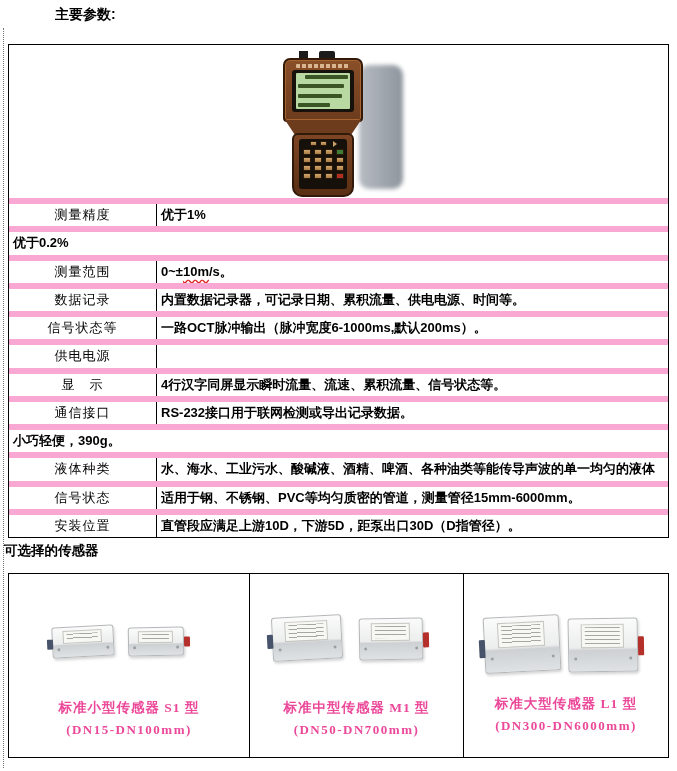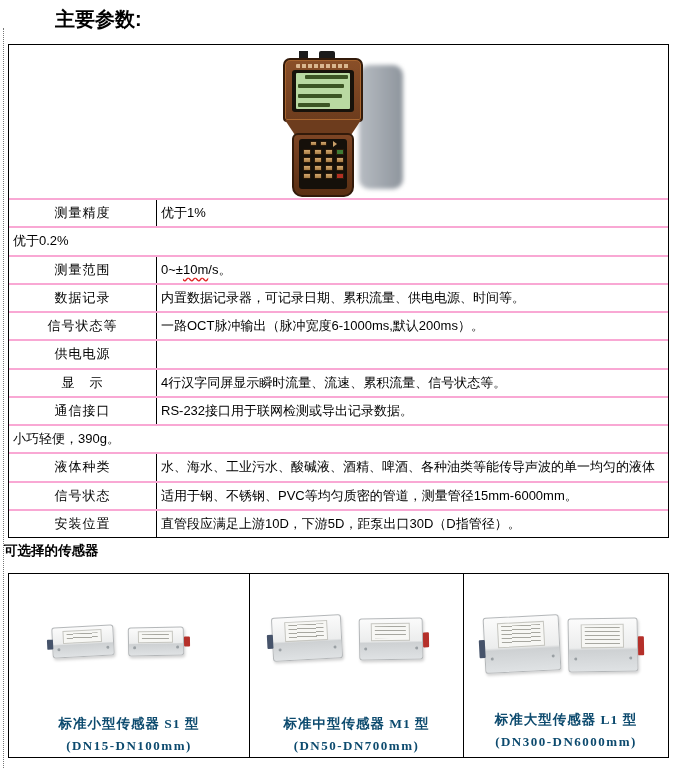--- a/index.html
+++ b/index.html
@@ -5,41 +5,41 @@
   html,body { margin:0; padding:0; }
   body {
     width:677px; height:771px; background:#ffffff; position:relative; overflow:hidden;
     font-family:"Liberation Sans","DejaVu Sans",sans-serif; color:#111;
   }
   .margin-guide {
     position:absolute; left:3px; top:28px; height:740px; width:0;
     border-left:1px dotted #777;
   }
   .doc-title {
-    position:absolute; left:55px; top:6px; font-size:20px; font-weight:bold; color:#000;
+    position:absolute; left:55px; top:6px; font-size:14px; font-weight:bold; color:#000;
   }
   .section-title {
     position:absolute; left:4px; top:542px; font-size:13.5px; font-weight:bold; color:#000;
   }
 
   
   .spec-table {
     position:absolute; left:8px; top:44px; width:661px; height:494px;
     border:1px solid #000; box-sizing:border-box; display:flex; flex-direction:column;
   }
   .img-row { height:153px; position:relative; }
-  .spec-row { flex:1; display:flex; border-top:2px solid #f9a8d4; min-height:0; }
+  .spec-row { flex:1; display:flex; border-top:6px solid #f9a8d4; min-height:0; }
   .spec-label {
     width:148px; border-right:1px solid #000; box-sizing:border-box;
     display:flex; align-items:center; justify-content:center;
     font-size:13px; color:#000; letter-spacing:1px;
   }
   .spec-value {
     flex:1; display:flex; align-items:center; padding:0 4px;
-    font-size:13px; color:#000; white-space:nowrap; overflow:hidden;
+    font-size:13px; color:#000; white-space:nowrap; overflow:hidden;font-weight:bold;
   }
   .wavy {
     text-decoration-line:underline; text-decoration-style:wavy;
     text-decoration-color:#dd2222; text-underline-offset:3px;
   }
 
   
   .photo-wrap { position:absolute; left:252px; top:6px; width:172px; height:146px; }
   .photo-shadow {
     position:absolute; left:98px; top:14px; width:44px; height:124px;
@@ -102,21 +102,21 @@
     position:absolute; left:8px; top:573px; width:661px; height:185px;
     border:1px solid #000; box-sizing:border-box; display:flex;
   }
   .scell { position:relative; box-sizing:border-box; }
   .scell + .scell { border-left:1px solid #000; }
   .scell-1 { width:240px; }
   .scell-2 { width:214px; }
   .scell-3 { flex:1; }
   .scap {
     position:absolute; left:0; right:0; text-align:center;
-    font-family:"Liberation Serif","DejaVu Serif",serif; font-weight:bold; color:#0c4a6e;margin-top:16px;
+    font-family:"Liberation Serif","DejaVu Serif",serif; font-weight:bold; color:#ec4899;
   }
   .scap-name { font-size:13.5px; line-height:23px; letter-spacing:1px; }
   .scap-range { font-size:13px; line-height:22px; letter-spacing:1.5px; }
 
   
   .sbox {
     position:absolute; border-radius:3px;
     background:linear-gradient(180deg,#fbfbfb 0%,#eceded 55%,#ced1d3 60%,#dfe2e4 100%);
     border:1px solid #b4b7b9; box-shadow:1px 2px 3px rgba(0,0,0,0.18); box-sizing:border-box;
   }

